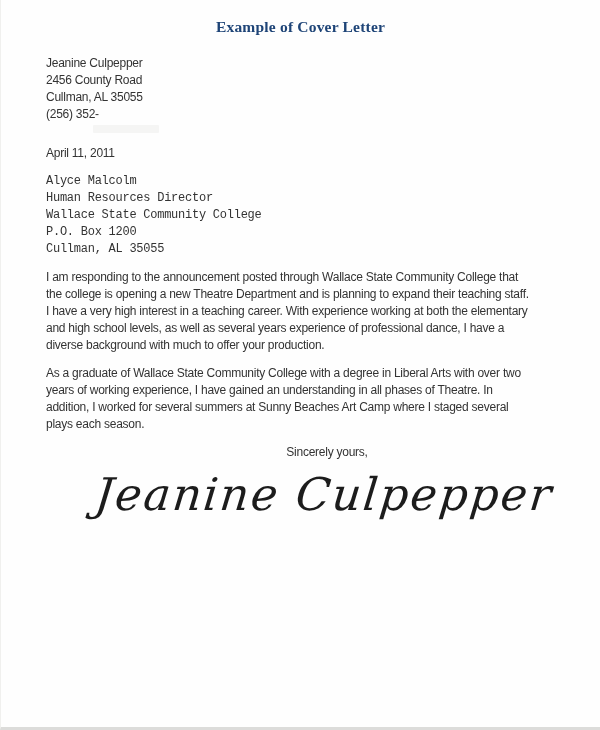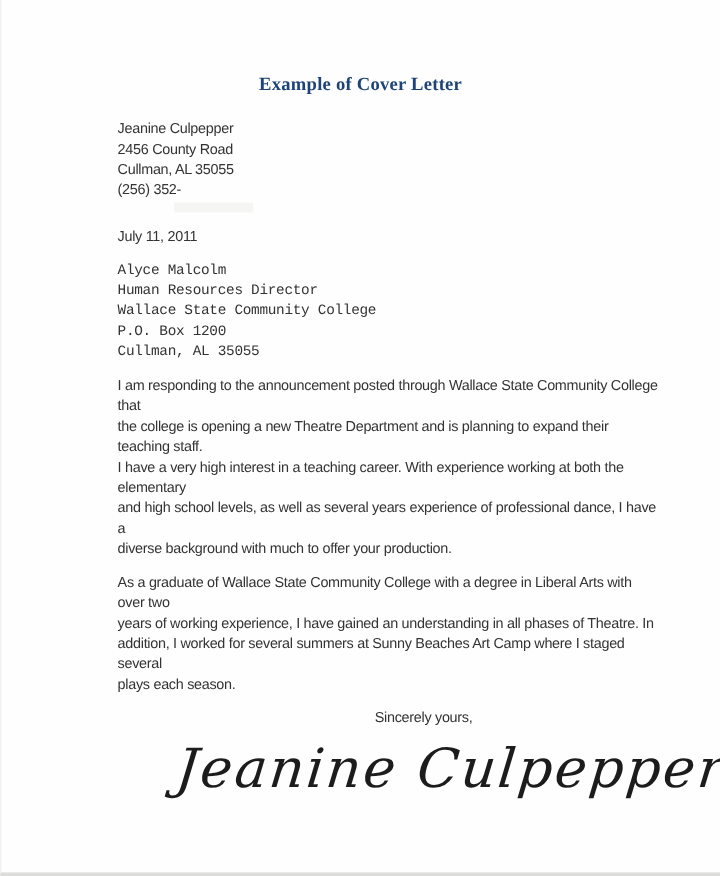--- a/index.html
+++ b/index.html
@@ -21,24 +21,23 @@
   }
   .doc-title {
     padding-top: 19px;
     text-align: center;
     font-family: "Liberation Serif", serif;
     font-weight: bold;
     font-size: 15.5px;
     line-height: 16px;
     color: #1e4477;
     letter-spacing: 0.2px;
-    margin-top: 44px;
   }
   .content {
-    margin-left: 97px;
+    margin-left: 45px;
     margin-right: 52px;
     font-size: 12px;
     line-height: 17px;
     letter-spacing: -0.25px;
   }
   .block { white-space: pre-line; }
   .sender-block { margin-top: 20px; }
   .redacted-smudge {
     width: 66px;
     height: 8px;
@@ -86,21 +85,21 @@
 
   <div class="content">
 
     <div class="block sender-block">Jeanine Culpepper
 2456 County Road
 Cullman, AL 35055
 (256) 352-</div>
 
     <div class="redacted-smudge"></div>
 
-    <div class="date-line">July 11, 2011</div>
+    <div class="date-line">April 11, 2011</div>
 
     <div class="block recipient-block">Alyce Malcolm
 Human Resources Director
 Wallace State Community College
 P.O. Box 1200
 Cullman, AL 35055</div>
 
 
     <p class="para">I am responding to the announcement posted through Wallace State Community College that
 the college is opening a new Theatre Department and is planning to expand their teaching staff.

